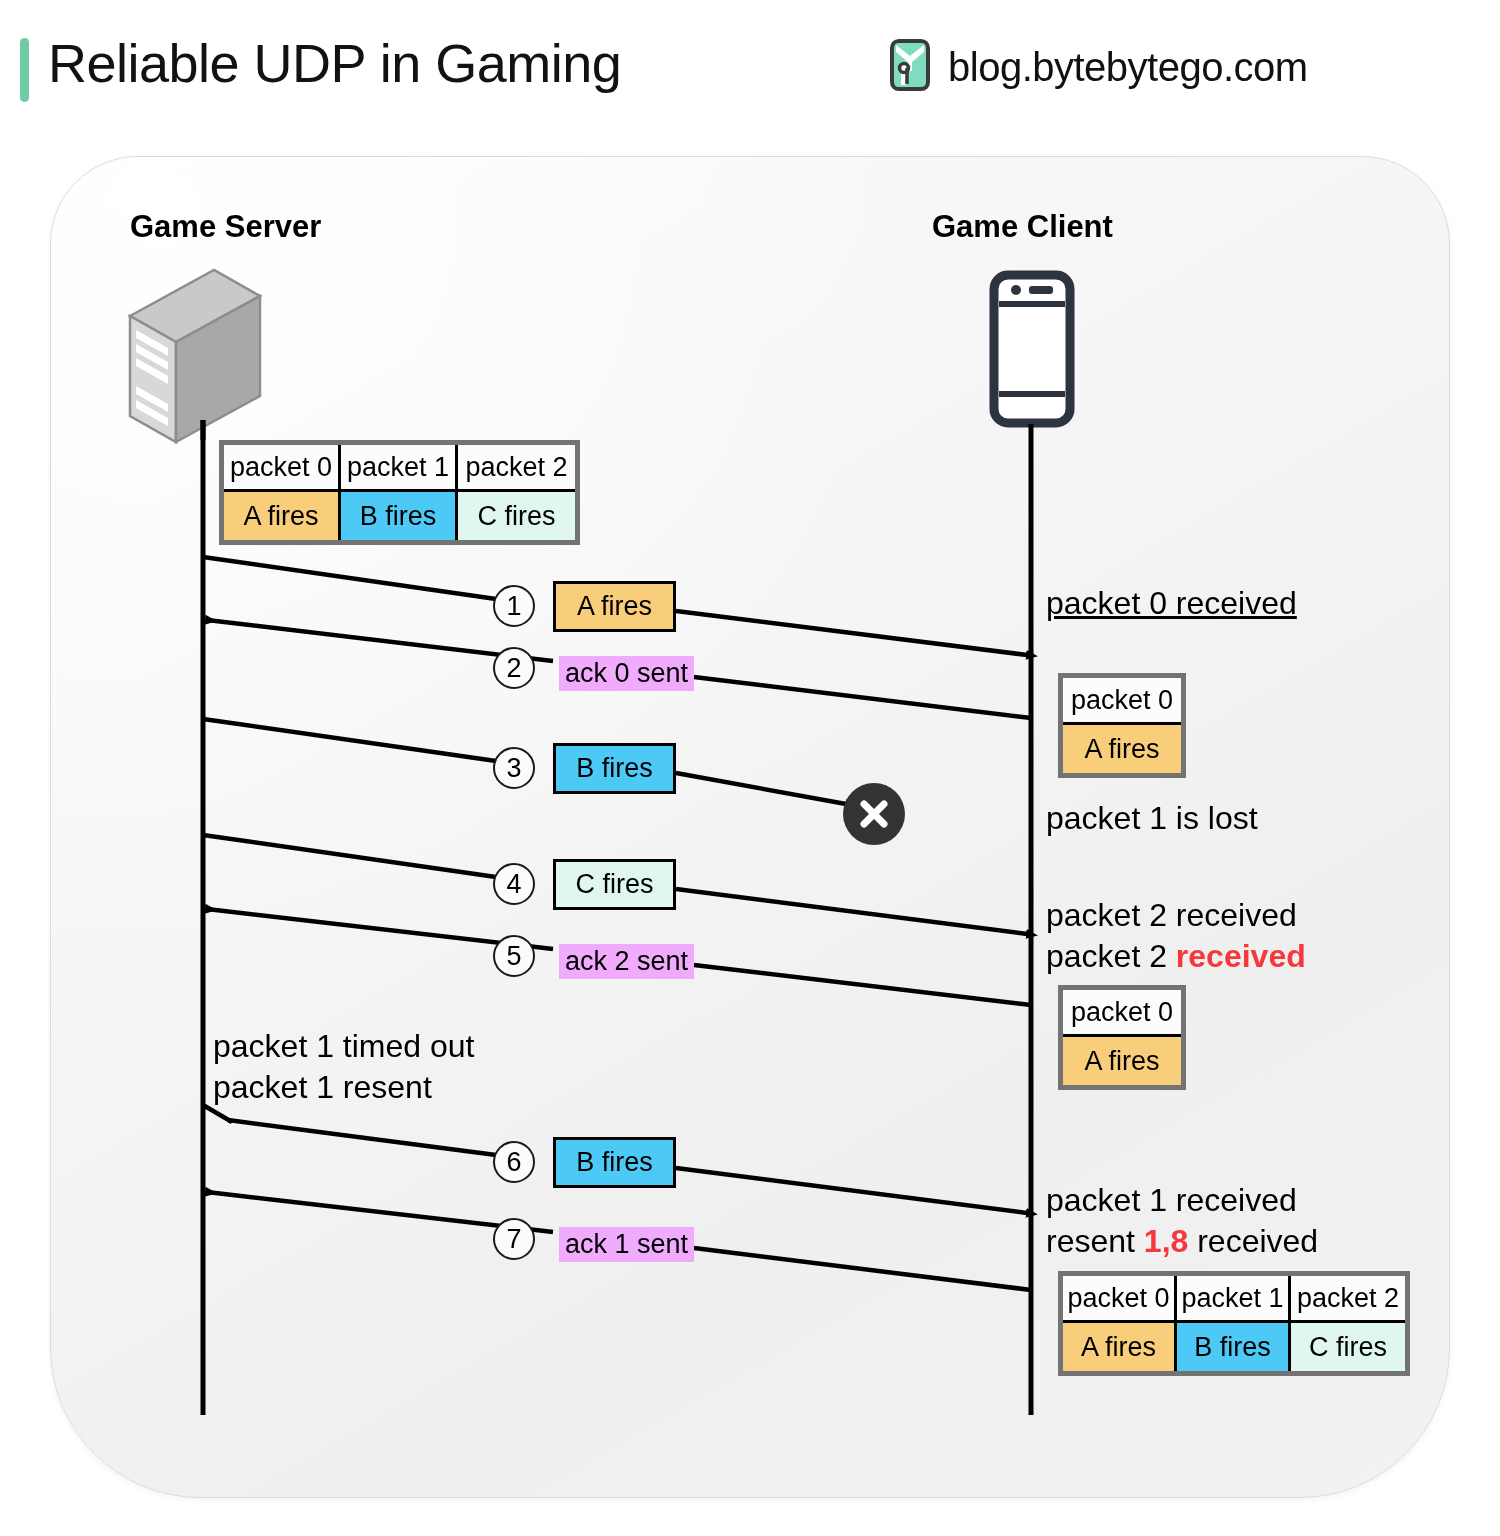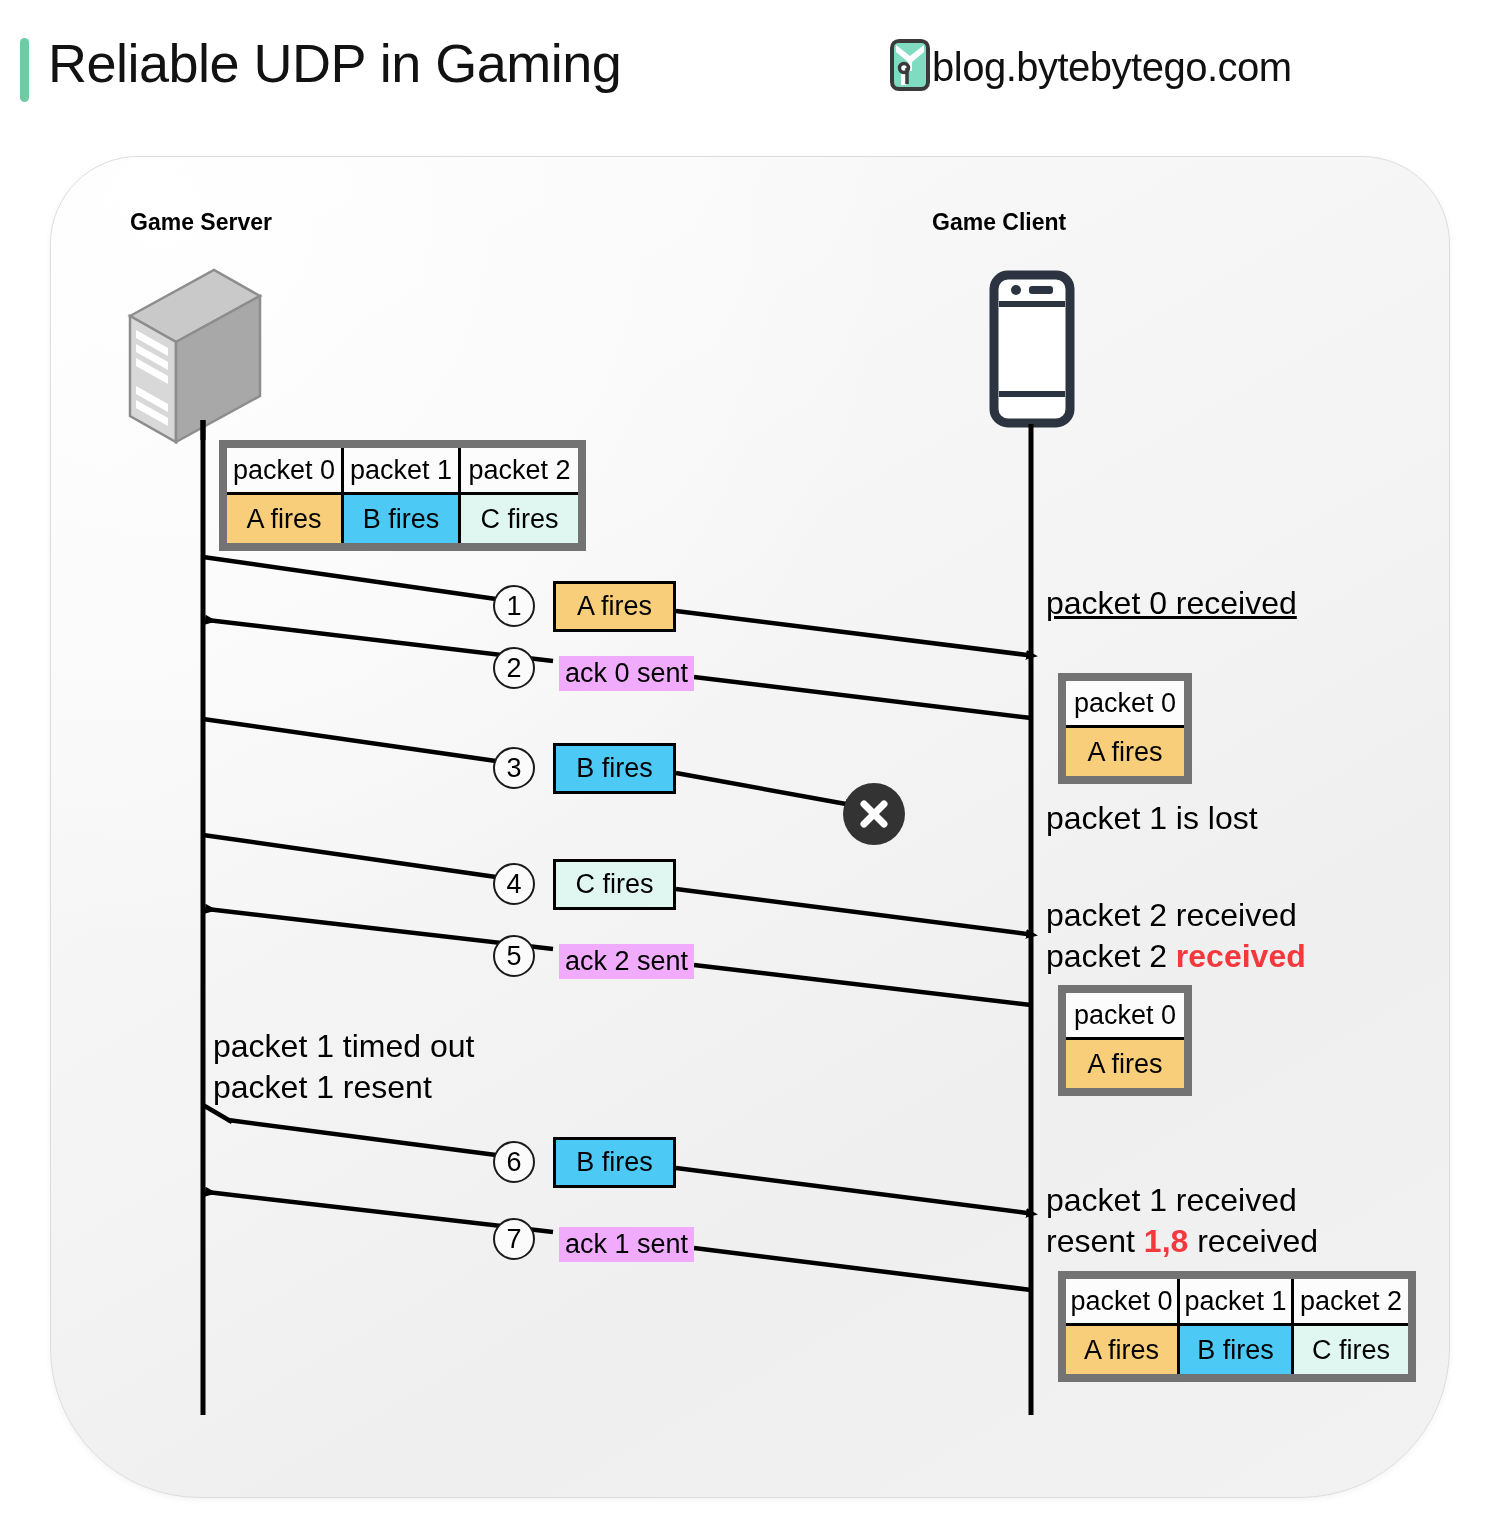--- a/index.html
+++ b/index.html
@@ -22,21 +22,21 @@
     border-radius: 5px;
     background: #6FCBA4;
   }
   .hdr-title {
     position: absolute; left: 48px; top: 32px;
     font-size: 54px; font-weight: 400; color: #121212;
     letter-spacing: -0.5px; white-space: nowrap;
   }
   .hdr-brand {
     position: absolute; left: 888px; top: 38px;
-    display: flex; align-items: center; 
+    display: flex; align-items: center; gap: 16px;
   }
   .brand-text {
     font-size: 40px; font-weight: 500; color: #111111;
     letter-spacing: -0.5px; white-space: nowrap;
   }
 
   
   .card {
     position: absolute; left: 50px; top: 156px;
     width: 1400px; height: 1342px;
@@ -48,37 +48,37 @@
   .card-gloss {
     position: absolute; left: 0; top: 0; width: 100%; height: 100%;
     border-radius: 88px 88px 150px 150px;
     background: radial-gradient(circle at 8% 4%, rgba(255,255,255,0.95) 0%, rgba(255,255,255,0.0) 42%);
     pointer-events: none;
   }
 
   
   .lane-title {
     position: absolute;
-    font-size: 23px; font-weight: bold; color: #000;
+    font-size: 31px; font-weight: bold; color: #000;
     white-space: nowrap;
   }
   #lane-server { left: 130px; top: 209px; }
   #lane-client { left: 932px; top: 209px; }
 
   
   #server-icon { position: absolute; left: 122px; top: 268px; width: 144px; height: 178px; }
   #phone-icon  { position: absolute; left: 988px; top: 270px; width: 88px; height: 158px; }
 
   
   #wires { position: absolute; left: 0; top: 0; width: 1500px; height: 1536px; pointer-events: none; }
 
   
   .ptable {
     position: absolute;
-    border: 8px solid #737373;
+    border: 5px solid #737373;
     background: #fff;
     display: flex; flex-direction: column;
   }
   .ptable .prow { display: flex; }
   .ptable .pcell {
     border-right: 3px solid #000;
     display: flex; align-items: center; justify-content: center;
     font-size: 27px; color: #000; white-space: nowrap;
   }
   .ptable .prow .pcell:last-child { border-right: none; }

